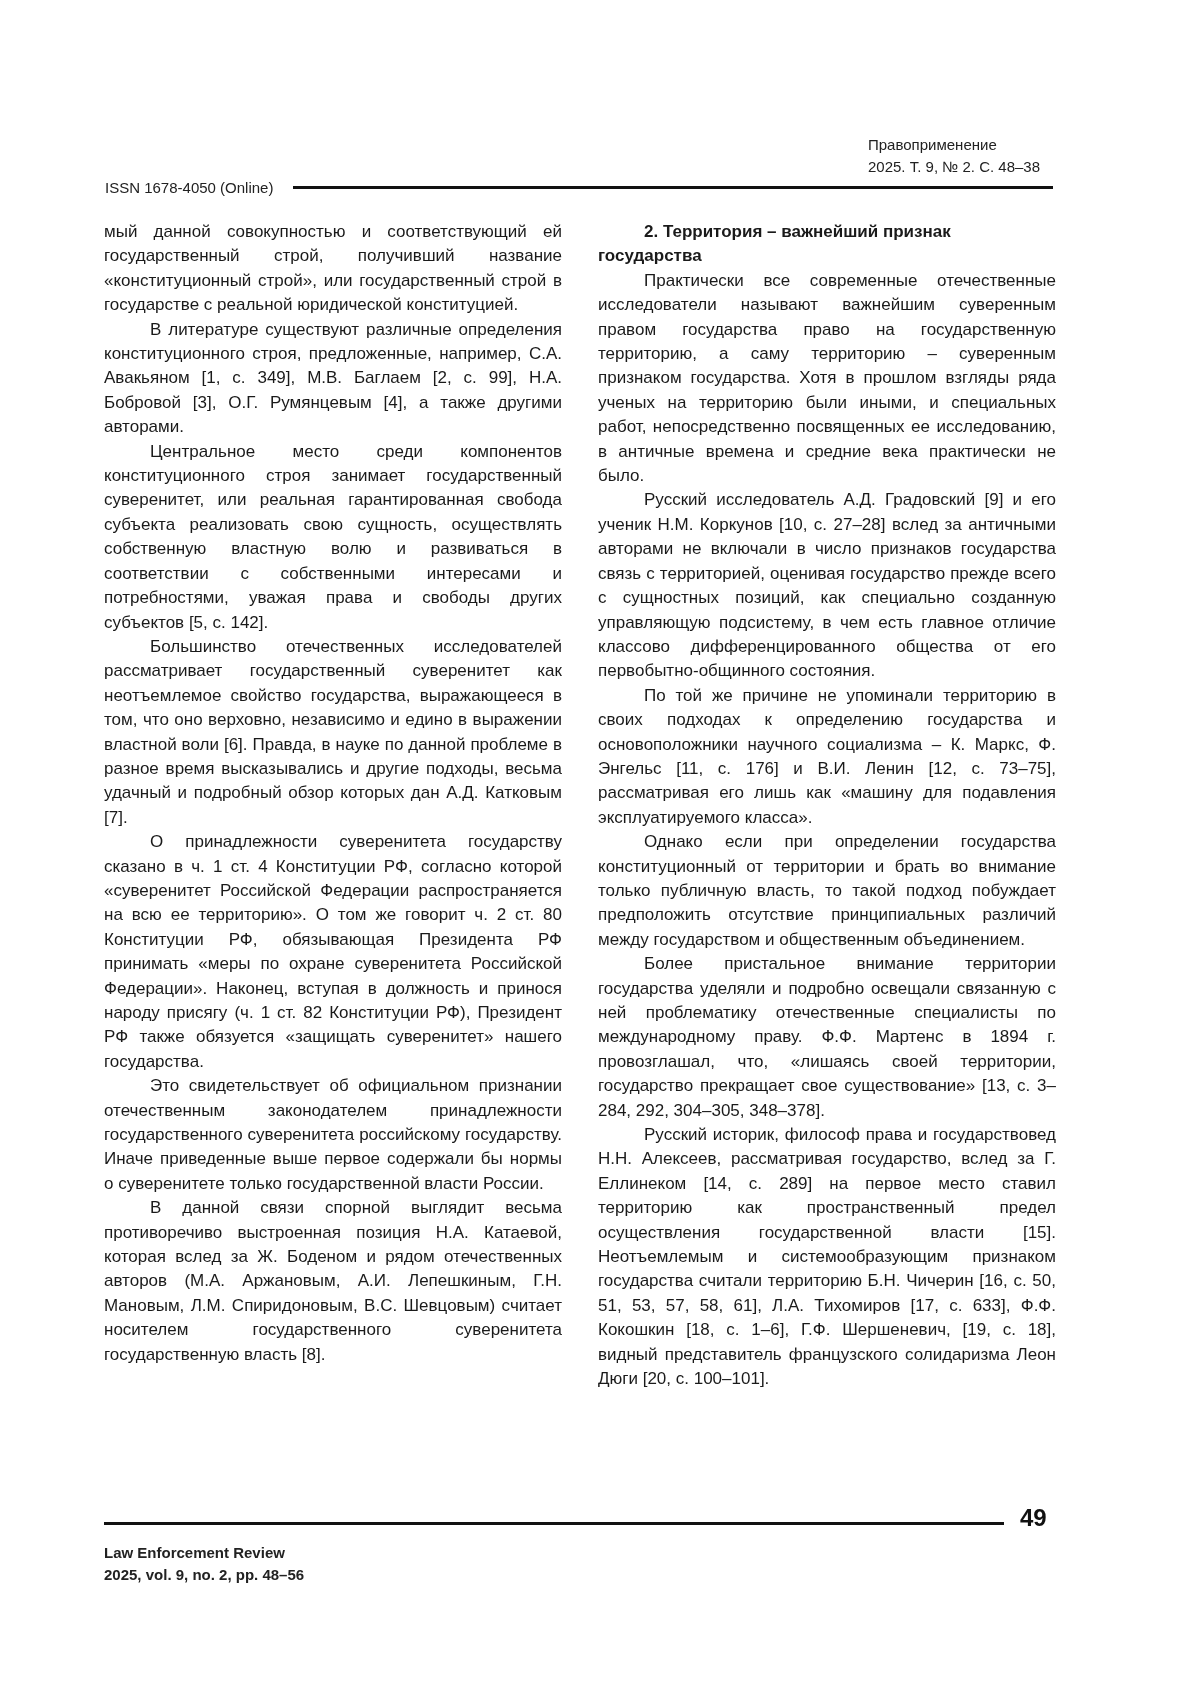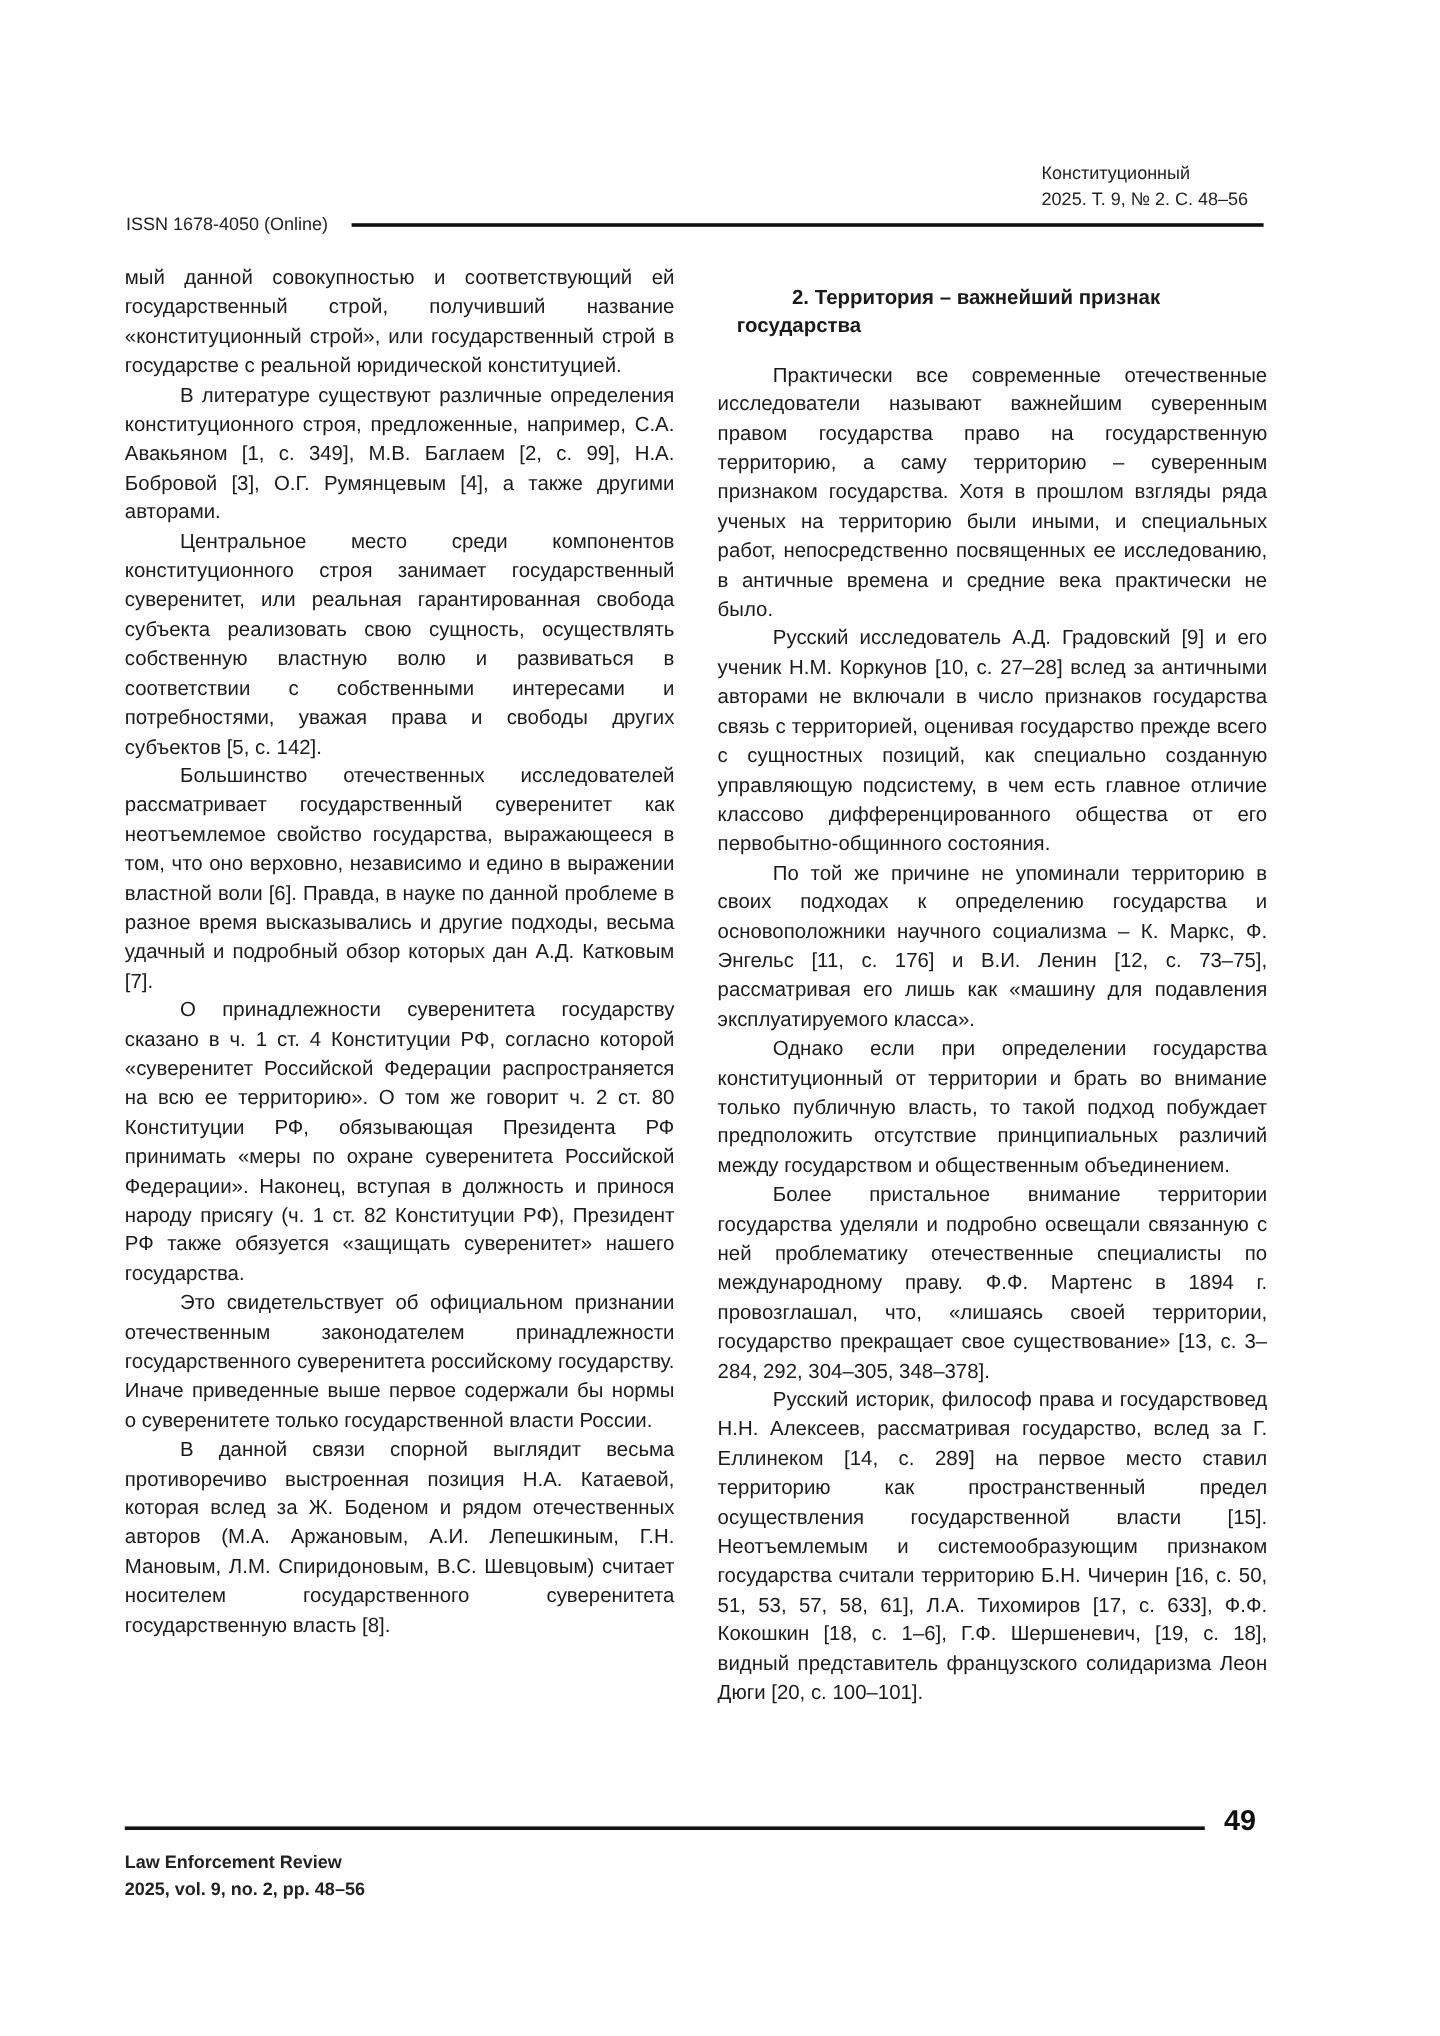--- a/index.html
+++ b/index.html
@@ -9,32 +9,32 @@
     .header-right { position: absolute; left: 868px; top: 134px; font-size: 15px; line-height: 22px; color: #222; }
     .issn { position: absolute; left: 105px; top: 178px; font-size: 15px; line-height: 20px; color: #222; }
     .header-rule { position: absolute; left: 293px; top: 186px; width: 760px; height: 3px; background: #111; }
 
     .col { position: absolute; top: 220px; width: 458px; font-size: 17px; line-height: 24.4px;
            text-align: justify; hyphens: manual; }
     .col.left { left: 104px; }
     .col.right { left: 598px; }
     .col p { margin: 0; text-indent: 46px; }
     .col p.first { text-indent: 0; }
-    .col h2 { margin: 16px; font-size: 17px; line-height: 24.4px; font-weight: bold; text-indent: 46px; text-align: left; }
+    .col h2 { margin: 0; font-size: 17px; line-height: 24.4px; font-weight: bold; text-indent: 46px; text-align: left; }
 
     .footer-rule { position: absolute; left: 104px; top: 1522px; width: 900px; height: 3px; background: #111; }
     .page-num { position: absolute; left: 1020px; top: 1504px; font-size: 24px; font-weight: bold; color: #111; }
     .footer-journal { position: absolute; left: 104px; top: 1542px; font-size: 15px; line-height: 22px; color: #222; font-weight: bold; }
   </style>
 </head>
 <body>
 
 <div class="header-right">
-  <div>Конституционный</div>
-  <div>2025. Т. 9, № 2. С. 48–56</div>
+  <div>Правоприменение</div>
+  <div>2025. Т. 9, № 2. С. 48–38</div>
 </div>
 <div class="issn">ISSN 1678-4050 (Online)</div>
 <div class="header-rule"></div>
 
 <div class="col left">
   <p class="first">мый данной совокупностью и соответствующий ей государственный строй, получивший название «конституционный строй», или государственный строй в государстве с реальной юридической конституцией.</p>
   <p>В литературе существуют различные определения конституционного строя, предложенные, например, С.А. Авакьяном [1, с. 349], М.В. Баглаем [2, с. 99], Н.А. Бобровой [3], О.Г. Румянцевым [4], а также другими авторами.</p>
   <p>Центральное место среди компонентов конституционного строя занимает государственный суверенитет, или реальная гарантированная свобода субъекта реализовать свою сущность, осуществлять собственную властную волю и развиваться в соответствии с собственными интересами и потребностями, уважая права и свободы других субъектов [5, с. 142].</p>
   <p>Большинство отечественных исследователей рассматривает государственный суверенитет как неотъемлемое свойство государства, выражающееся в том, что оно верховно, независимо и едино в выражении властной воли [6]. Правда, в науке по данной проблеме в разное время высказывались и другие подходы, весьма удачный и подробный обзор которых дан А.Д. Катковым [7].</p>
   <p>О принадлежности суверенитета государству сказано в ч. 1 ст. 4 Конституции РФ, согласно которой «суверенитет Российской Федерации распространяется на всю ее территорию». О том же говорит ч. 2 ст. 80 Конституции РФ, обязывающая Президента РФ принимать «меры по охране суверенитета Российской Федерации». Наконец, вступая в должность и принося народу присягу (ч. 1 ст. 82 Конституции РФ), Президент РФ также обязуется «защищать суверенитет» нашего государства.</p>

